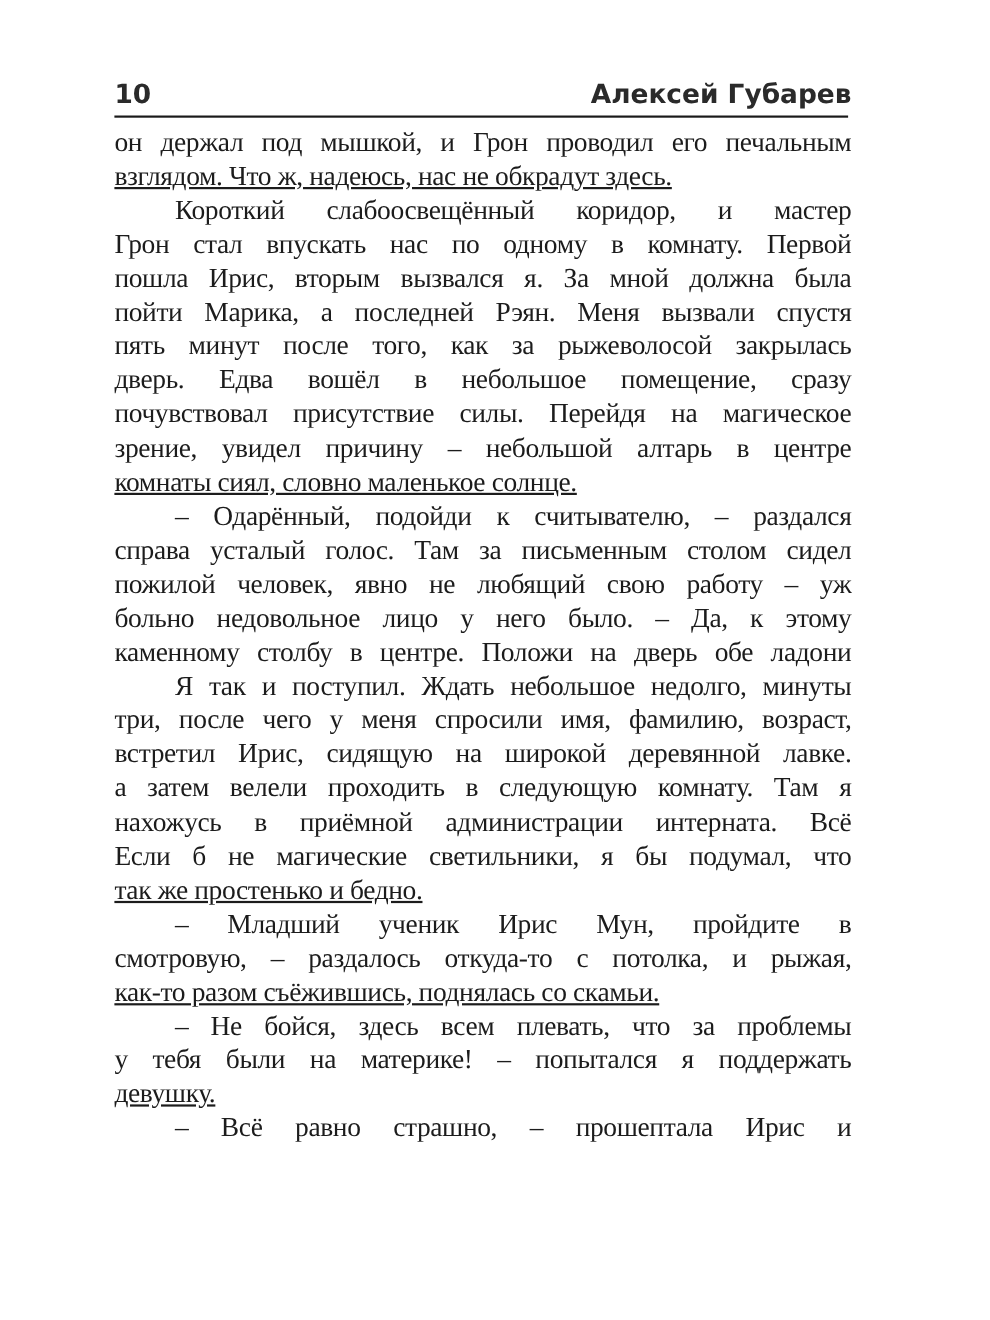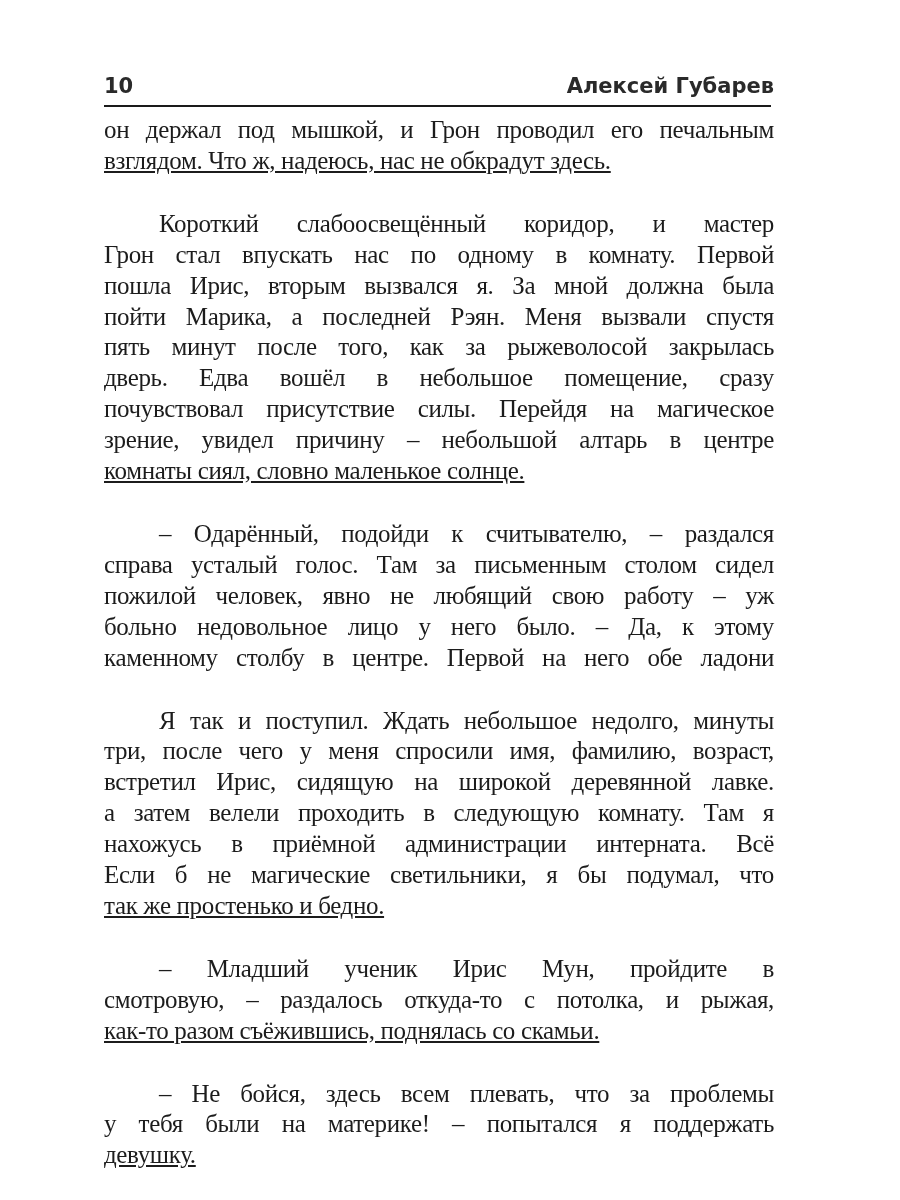--- a/index.html
+++ b/index.html
@@ -4,41 +4,41 @@
 <style>
   html, body { margin: 0; padding: 0; background: #ffffff; }
   body { width: 900px; height: 1200px; position: relative; overflow: hidden; }
   .page {
     position: absolute; left: 104px; top: 70px; width: 670px;
     color: #1c1c1c;
   }
   .running-head {
     display: flex; justify-content: space-between; align-items: baseline;
     font-family: "DejaVu Sans", sans-serif;
-    font-size: 21px; font-weight: 600; color: #2a2a2a;
+    font-size: 24px; font-weight: 600; color: #2a2a2a;
     height: 32px; line-height: 32px;
     letter-spacing: 0px;
   }
   .rule {
     margin-top: 3px; height: 0; border-top: 2.5px solid #1a1a1a;
     width: 667px;
   }
   .text {
     margin-top: 8px;
     font-family: "Liberation Serif", "DejaVu Serif", serif;
     font-size: 25px; line-height: 30.9px;
     letter-spacing: -0.35px;
   }
   .line {
     display: block; white-space: nowrap;
     text-align: justify; text-align-last: justify;
     width: 670px;
   }
   .line.last { text-align-last: left; text-decoration: underline; }
-  .line.indent { text-indent: 55px; margin-top: 32px; }
+  .line.indent { text-indent: 55px; }
 </style>
 </head>
 <body>
 
 <div class="page">
   <div class="running-head">
     <span>10</span>
     <span>Алексей Губарев</span>
   </div>
   <div class="rule"></div>
@@ -51,21 +51,21 @@
       <span class="line">пойти Марика, а последней Рэян. Меня вызвали спустя</span>
       <span class="line">пять минут после того, как за рыжеволосой закрылась</span>
       <span class="line">дверь. Едва вошёл в небольшое помещение, сразу</span>
       <span class="line">почувствовал присутствие силы. Перейдя на магическое</span>
       <span class="line">зрение, увидел причину – небольшой алтарь в центре</span>
       <span class="line last">комнаты сиял, словно маленькое солнце.</span>
       <span class="line indent">– Одарённый, подойди к считывателю, – раздался</span>
       <span class="line">справа усталый голос. Там за письменным столом сидел</span>
       <span class="line">пожилой человек, явно не любящий свою работу – уж</span>
       <span class="line">больно недовольное лицо у него было. – Да, к этому</span>
-      <span class="line">каменному столбу в центре. Первой на него обе ладони</span>
+      <span class="line">каменному столбу в центре. Положи на дверь обе ладони</span>
       <span class="line indent">Я так и поступил. Ждать небольшое недолго, минуты</span>
       <span class="line">три, после чего у меня спросили имя, фамилию, возраст,</span>
       <span class="line">встретил Ирис, сидящую на широкой деревянной лавке.</span>
       <span class="line">а затем велели проходить в следующую комнату. Там я</span>
       <span class="line">нахожусь в приёмной администрации интерната. Всё</span>
       <span class="line">Если б не магические светильники, я бы подумал, что</span>
       <span class="line last">так же простенько и бедно.</span>
       <span class="line indent">– Младший ученик Ирис Мун, пройдите в</span>
       <span class="line">смотровую, – раздалось откуда-то с потолка, и рыжая,</span>
       <span class="line last">как-то разом съёжившись, поднялась со скамьи.</span>

